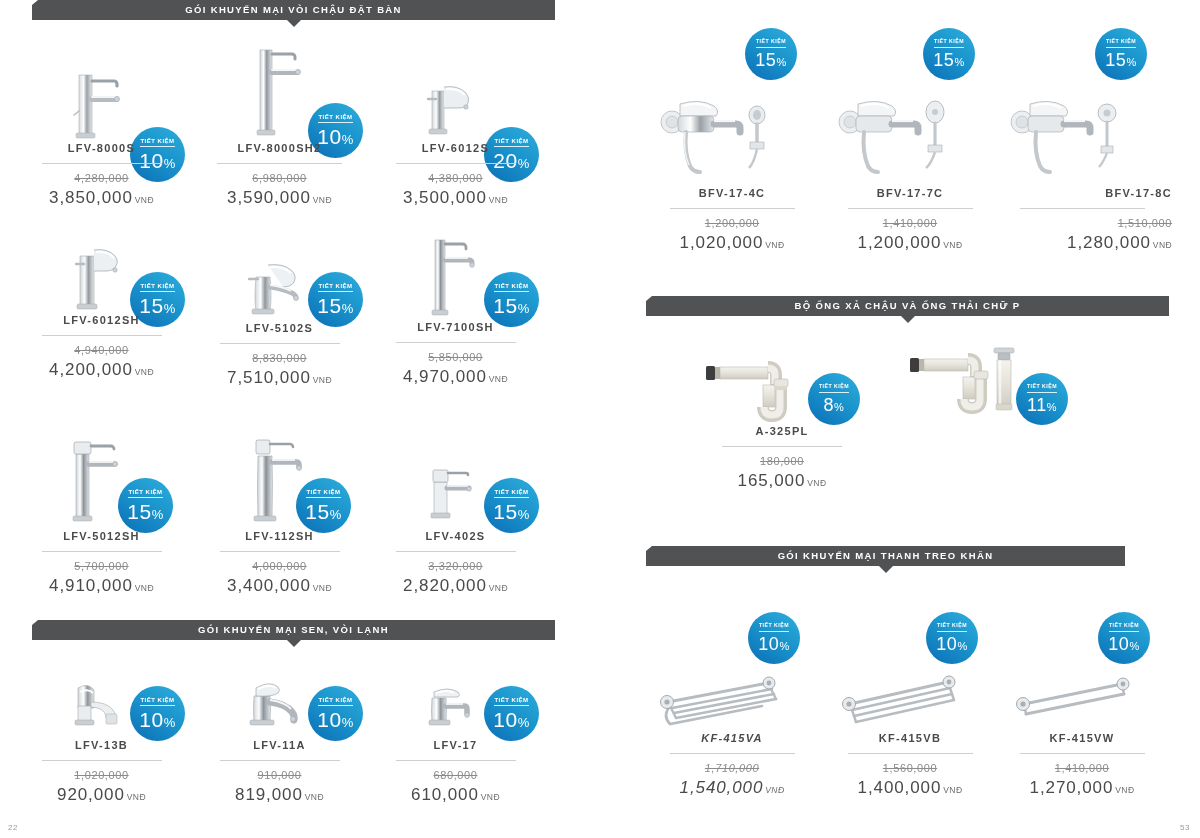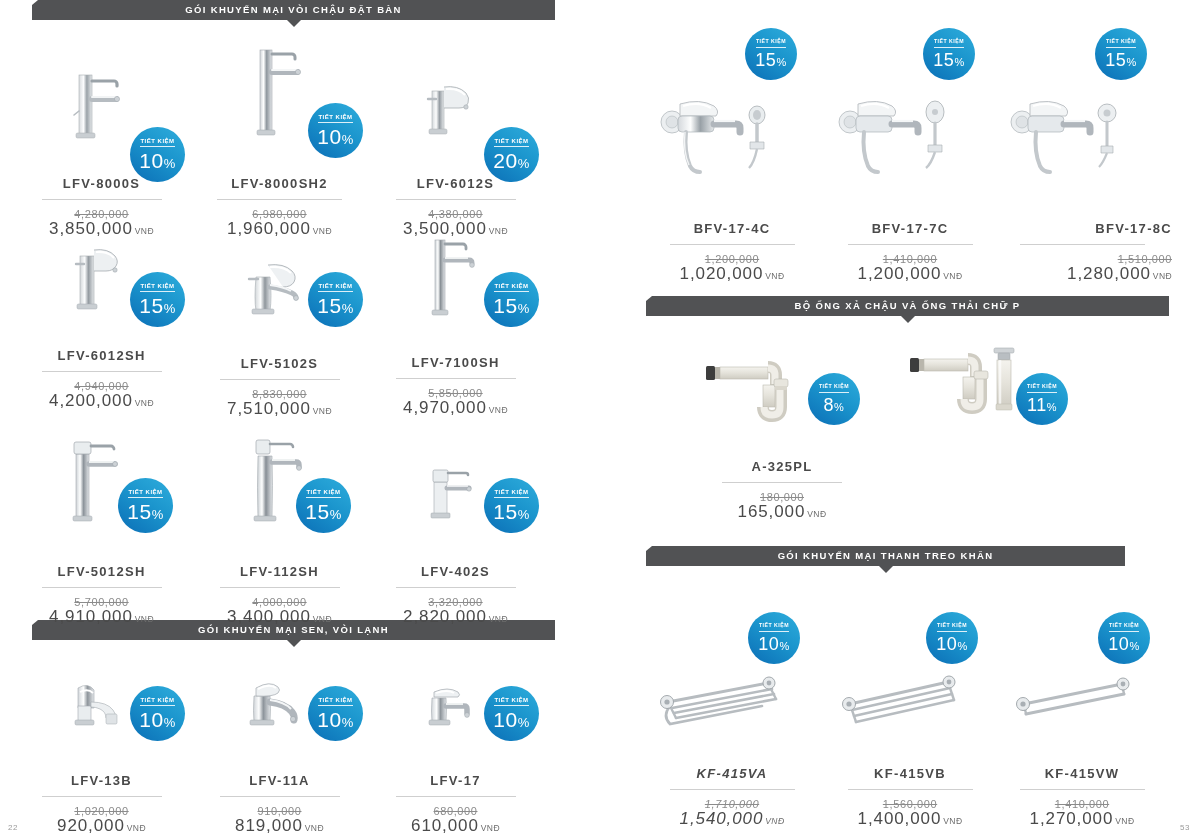--- a/index.html
+++ b/index.html
@@ -115,43 +115,43 @@
   .badge.sm .badge-label { font-size: 5.2px; }
   .badge.sm .badge-value { font-size: 18px; }
   .badge.sm .badge-value .pct { font-size: 11px; }
 
   
   .caption {
     position: absolute;
     text-align: center;
   }
   .model {
-    font-size: 13px;
+    font-size: 11px;
     font-weight: bold;
     color: #4a4a4a;
     letter-spacing: 1.3px;
     line-height: 1;
     white-space: nowrap;
-    margin-top: 34px;
   }
   .rule {
     height: 1px;
     background: #cfcfcf;
     margin: 9px auto 0;
   }
   .old-price {
     margin-top: 9px;
     font-size: 11px;
     color: #8b8b8b;
     letter-spacing: .6px;
     line-height: 1;
     text-decoration: line-through;
     white-space: nowrap;
   }
   .new-price {
+    margin-top: 5px;
     font-size: 17px;
     color: #4a4a4a;
     letter-spacing: .9px;
     line-height: 1.1;
     white-space: nowrap;
   }
   .new-price .cur {
     font-size: 8.5px;
     letter-spacing: .4px;
     color: #6c6c6c;
@@ -250,21 +250,21 @@
         </div>
         <div class="badge" style="left:116px; top:75px; width:55px; height:55px;">
           <span class="badge-label">TIẾT KIỆM</span>
           <span class="badge-value"><span>10</span><span class="pct">%</span></span>
         </div>
       </div>
       <div class="caption" style="left:0; top:115px; width:175px;">
         <div class="model">LFV-8000SH2</div>
         <div class="rule" style="width:125px;"></div>
         <div class="old-price">6,980,000</div>
-        <div class="new-price"><span>1,960,000</span><span class="cur">VNĐ</span></div>
+        <div class="new-price"><span>3,590,000</span><span class="cur">VNĐ</span></div>
       </div>
     </div>
 
     <div class="cell" style="left:368px; top:55px; width:175px;">
       <div class="prod-vis" style="height:88px;">
         <div class="prod-img" style="left:42px; top:14px;">
           <svg width="76" height="72" viewBox="0 0 76 72">
             <defs>
                 <linearGradient id="chr3" x1="0" y1="0" x2="1" y2="0">
               <stop offset="0" stop-color="#d5d9dc"></stop>

